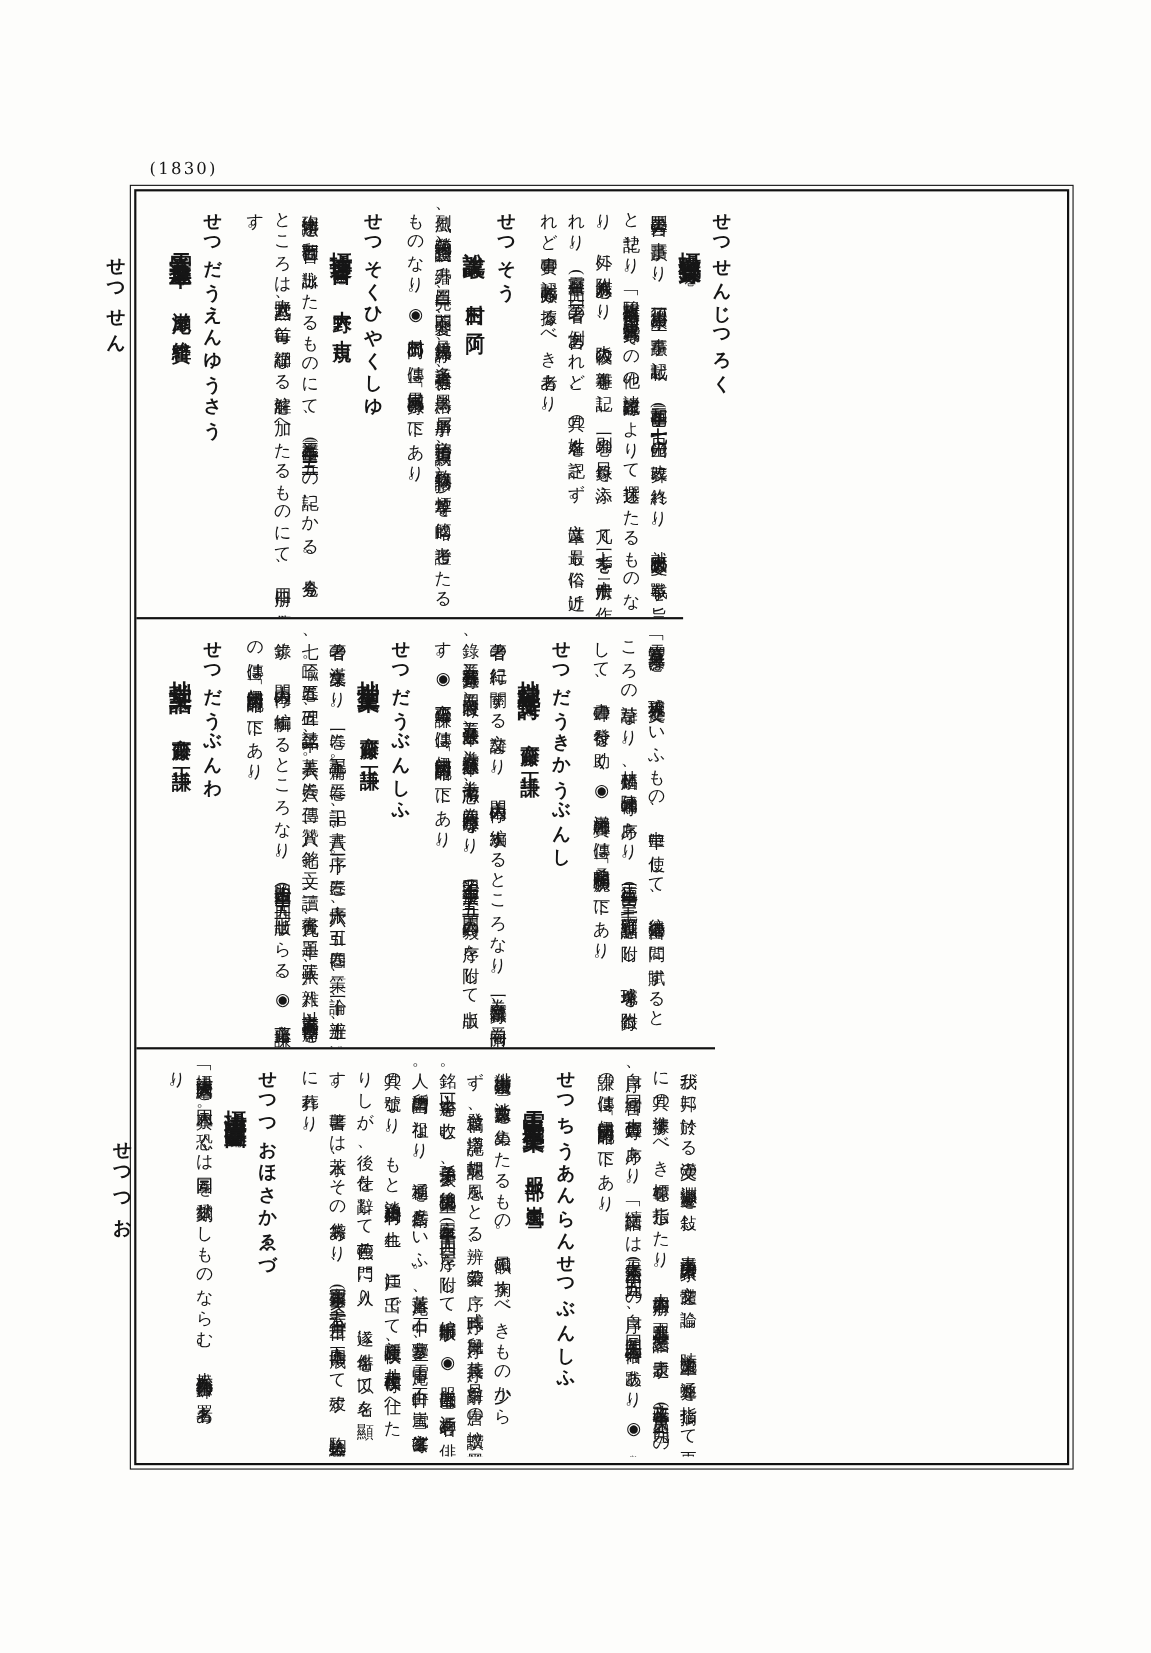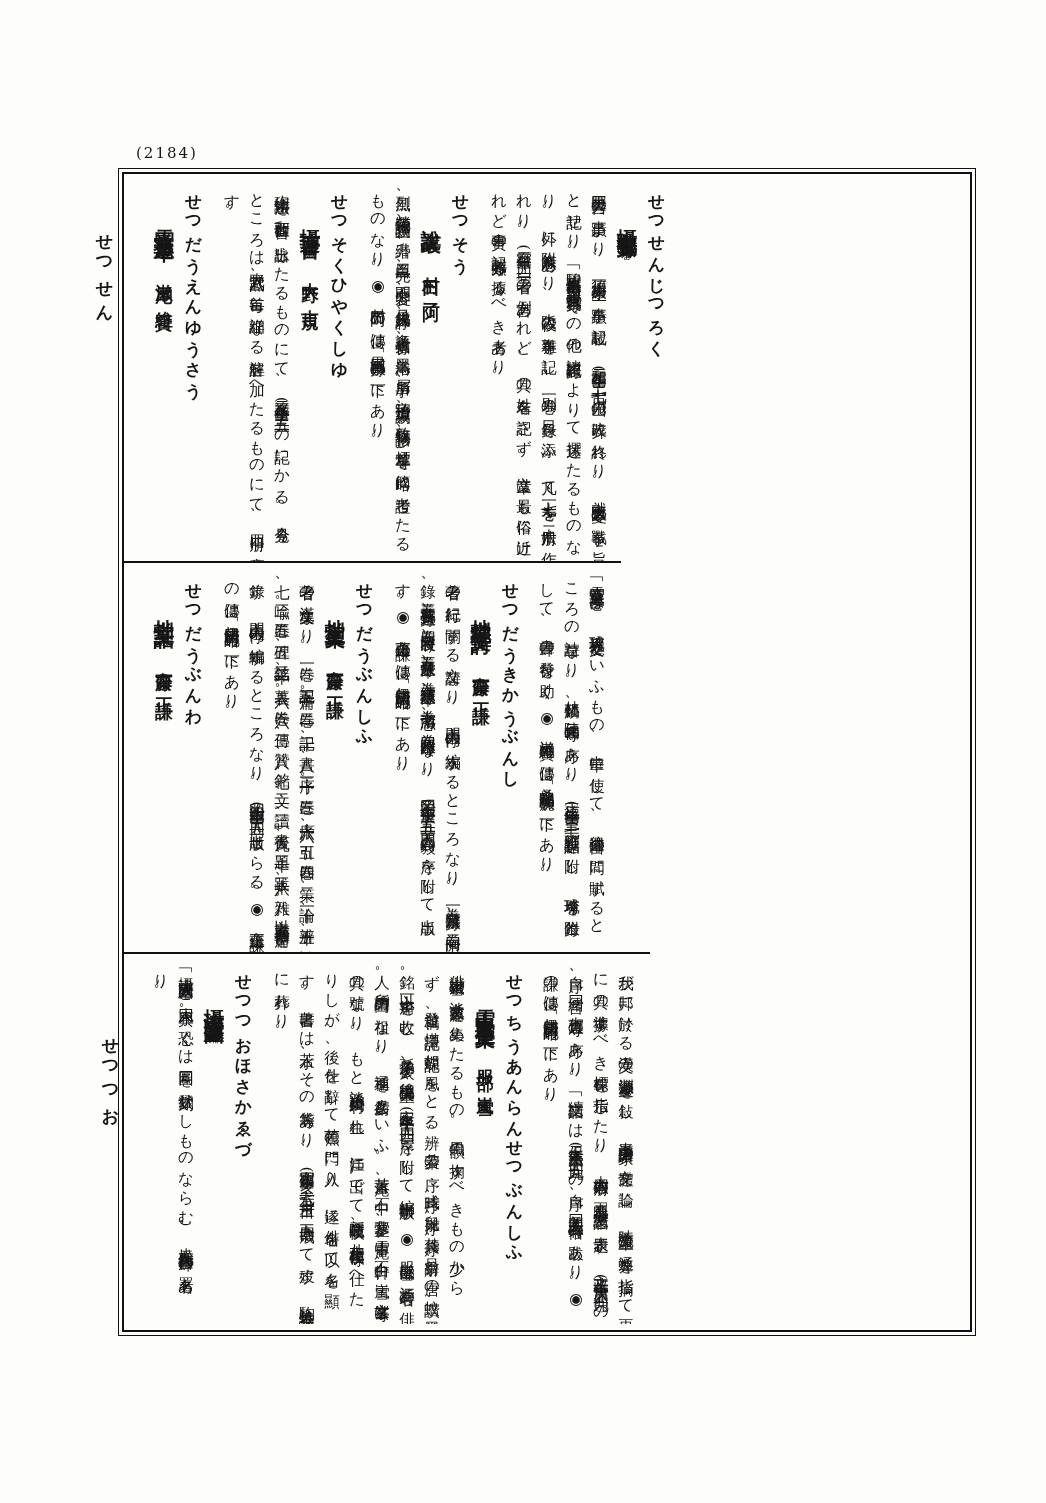--- a/index.html
+++ b/index.html
@@ -50,21 +50,21 @@
   .titleline{line-height:32px;padding-top:30px;}
   .title{font-size:20.5px;font-weight:bold;letter-spacing:3px;}
   .vol{font-size:10.5px;margin-top:12px;letter-spacing:1px;}
   .author{font-size:17.5px;font-weight:600;margin-top:28px;letter-spacing:3px;}
   .body{margin:0;}
   .cont{margin-left:10px;}
 </style>
 </head>
 <body>
 
-<div class="pageno">(2184)</div>
+<div class="pageno">(1830)</div>
 <div class="guide top">せつせん</div>
 <div class="guide bottom">せつつお</div>
 
 <div class="frame">
 
   <div class="band b1">
     <section class="entry">
       <h2 class="kana">せつせんじつろく</h2>
       <div class="titleline">
         <span class="title">攝戰實錄</span><span class="vol">寫本六十二巻</span>

